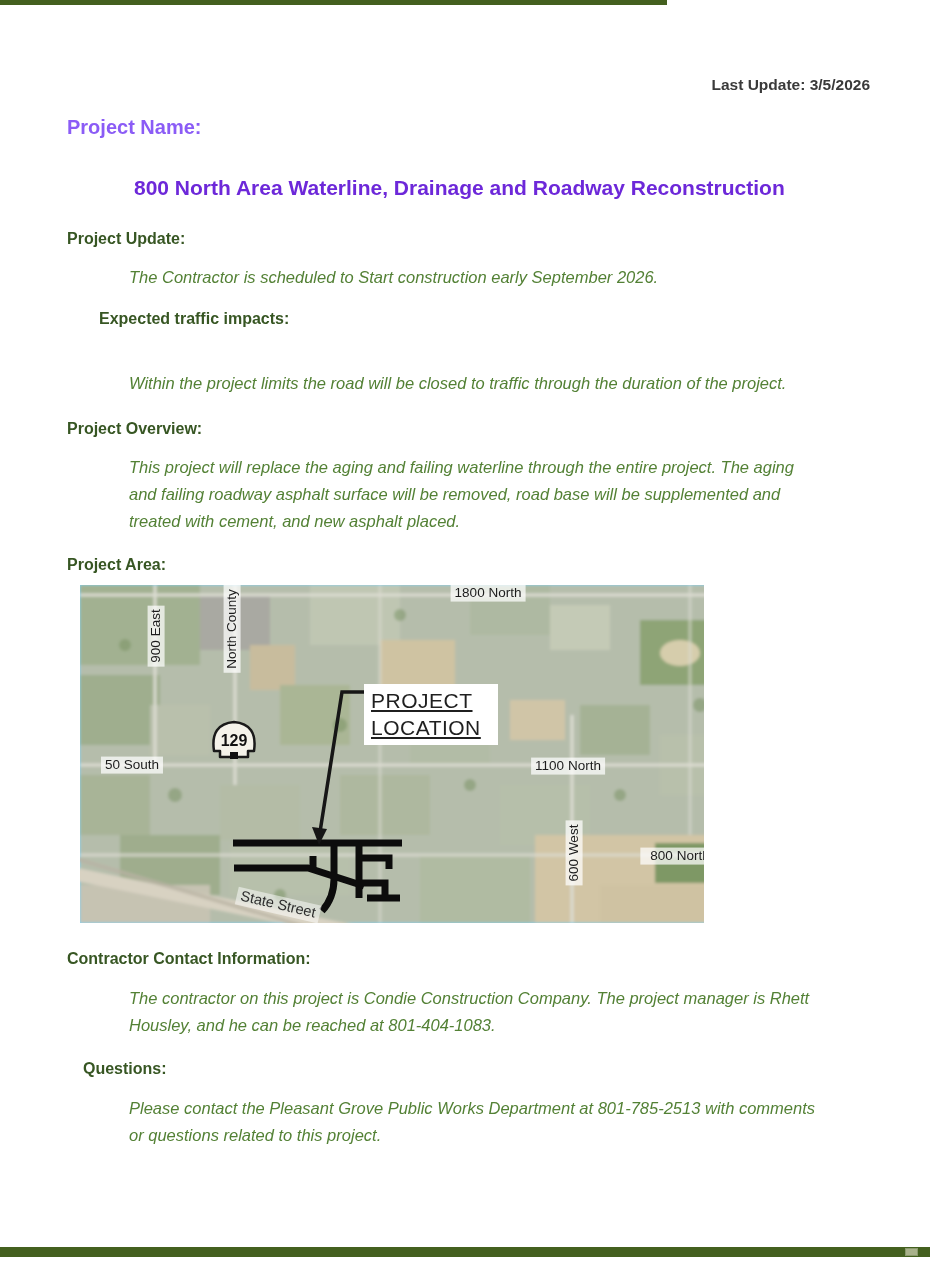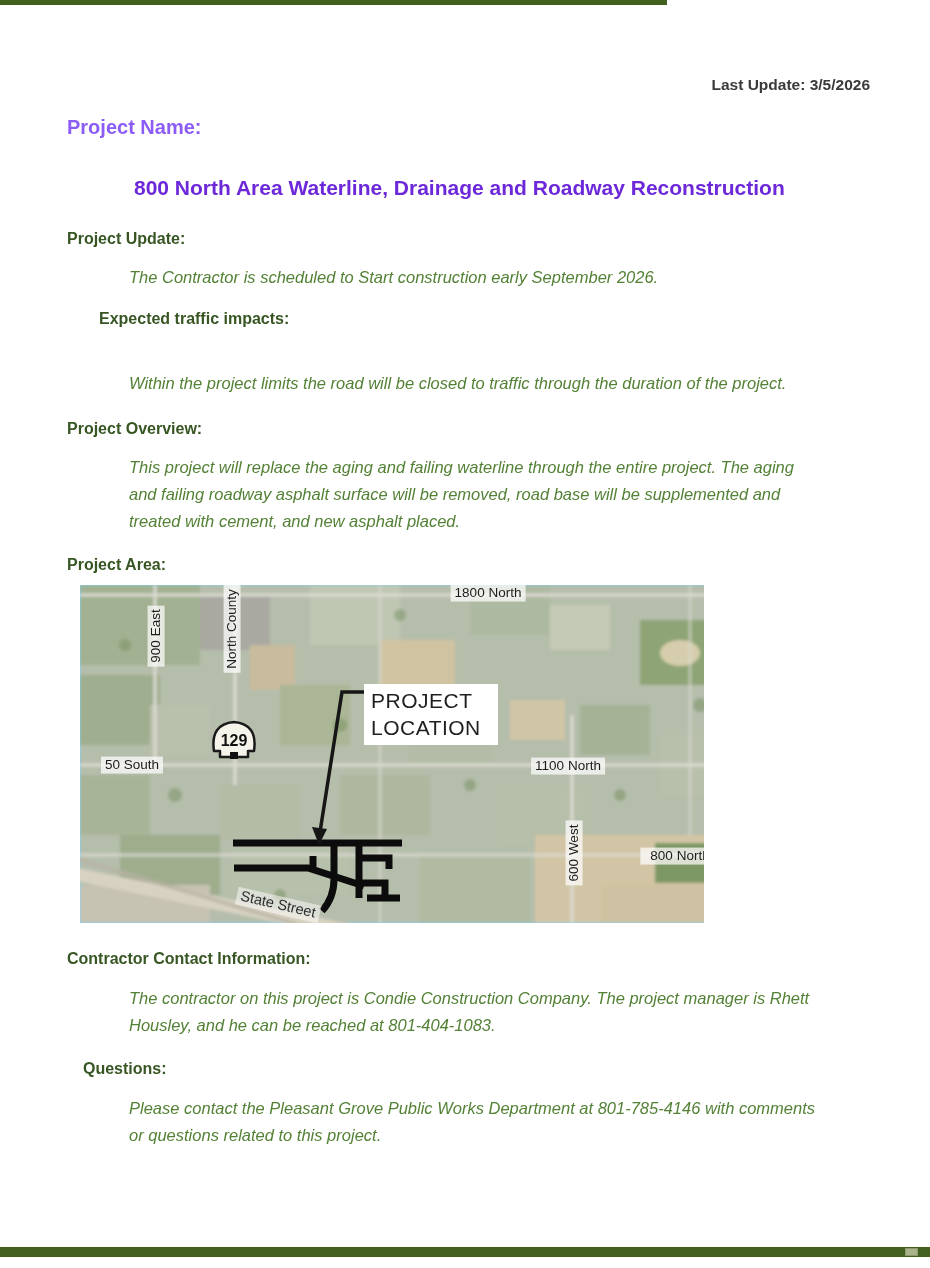--- a/index.html
+++ b/index.html
@@ -28,21 +28,21 @@
   .h2.contractor{top:950px;} .body-p.contractor{top:985px;}
   .h2.questions{top:1060px;margin-left:16px;} .body-p.questions{top:1095px;}
   
   .map{left:64px;top:585px;width:624px;height:338px;background:#7dd3fc;overflow:hidden;margin-left:16px;}
   .map-label{position:absolute;transform:translate(-50%,-50%);white-space:nowrap;
     font-size:13.5px;color:#1c1c1c;background:rgba(255,255,255,.72);padding:1px 4px;line-height:1.1;}
   .map-label.rot{transform:translate(-50%,-50%) rotate(-90deg);}
   .map-label.street{transform:translate(-50%,-50%) rotate(13deg);font-size:14.5px;
     background:rgba(255,255,255,.5);color:#2d2d2d;}
   .loc-box{position:absolute;left:284px;top:99px;width:122px;background:#ffffff;
-    color:#1f1f1f;font-size:21px;line-height:27px;letter-spacing:.5px;padding:3px 5px 4px 7px;}
+    color:#1f1f1f;font-size:21px;line-height:27px;letter-spacing:.5px;padding:3px 5px 4px 7px;text-decoration:underline;}
   .shield{position:absolute;left:128px;top:133px;}
 </style>
 </head>
 <body>
 
 <div>
 
   <div class="abs topbar"></div>
 
   <div class="abs last-update">Last Update: 3/5/2026</div>
@@ -149,19 +149,19 @@
       <path d="M6,33 Q2,6 26,4 Q50,6 46,33 L40,33 L40,39 L12,39 L12,33 Z" fill="#f5f3ea" stroke="#1a1a1a" stroke-width="2.5" stroke-linejoin="round"></path>
       <rect x="22" y="34" width="8" height="7" fill="#111"></rect>
       <text x="26" y="28" text-anchor="middle" font-size="16" font-weight="700" font-family="Liberation Sans, sans-serif" fill="#111">129</text>
     </svg>
   </div>
 
   <div class="abs h2 contractor">Contractor Contact Information:</div>
   <div class="abs body-p contractor">The contractor on this project is Condie Construction Company. The project manager is Rhett Housley, and he can be reached at 801-404-1083.</div>
 
   <div class="abs h2 questions">Questions:</div>
-  <div class="abs body-p questions">Please contact the Pleasant Grove Public Works Department at 801-785-4146 with comments or questions related to this project.</div>
+  <div class="abs body-p questions">Please contact the Pleasant Grove Public Works Department at 801-785-2513 with comments or questions related to this project.</div>
 
   <div class="abs bottombar">
     <span class="footmark"></span>
   </div>
 
 </div>
 
 </body></html>

